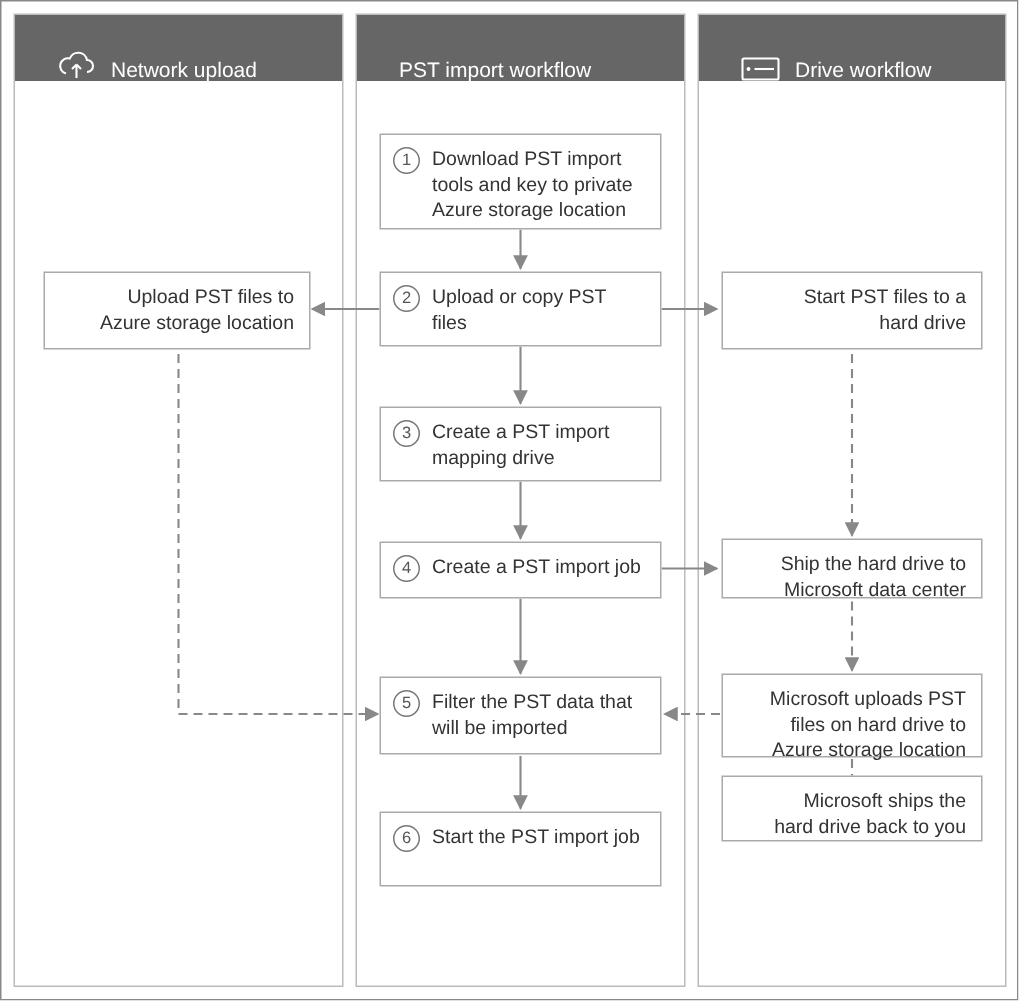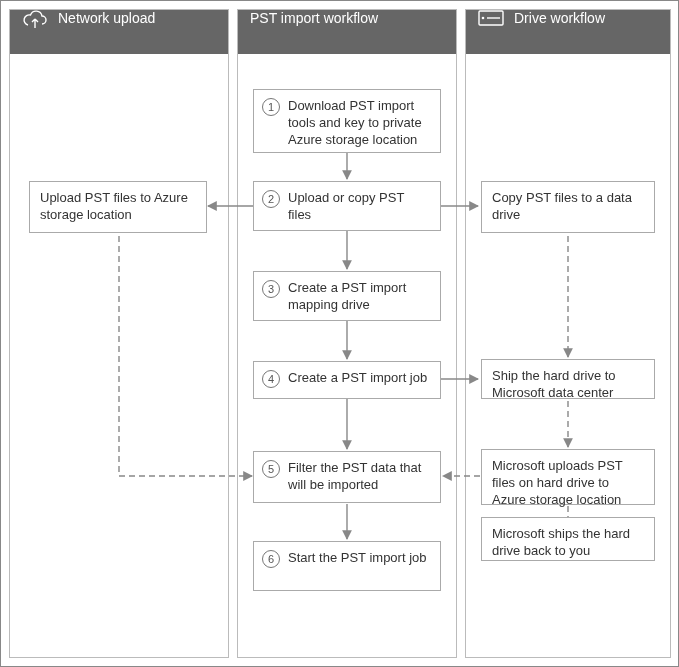--- a/index.html
+++ b/index.html
@@ -24,34 +24,34 @@
     border: 1px solid #bbb;
   }
   .col-left   { left: 8px;   width: 220px; }
   .col-mid    { left: 236px; width: 220px; }
   .col-right  { left: 464px; width: 206px; }
   .col-header {
     background: #666;
     color: #fff;
     height: 44px;
     display: flex;
-    align-items: flex-start;
-    padding: 0 12px;
+    align-items: flex-end;
+    padding: 0 28px;
     gap: 10px;
     font-size: 14px;
   }
   .col-header svg { flex-shrink: 0; }
   .box {
     position: absolute;
     border: 1px solid #aaa;
     background: #fff;
     padding: 8px 10px 8px 34px;
     line-height: 1.3;
   }
-  .box.plain { padding-left: 10px; }
+  .box.plain { padding-left: 26px; text-align: right; }
   .num {
     position: absolute;
     left: 8px; top: 8px;
     width: 18px; height: 18px;
     border: 1px solid #777;
     border-radius: 50%;
     font-size: 11px;
     display: flex;
     align-items: center;
     justify-content: center;
@@ -149,21 +149,21 @@
   <div class="box" style="left:252px;top:540px;width:188px;height:50px">
     <span class="num">6</span>
     <span>Start the PST import job</span>
   </div>
 
   <div class="box plain" style="left:28px;top:180px;width:178px;height:52px">
     <span>Upload PST files to Azure storage location</span>
   </div>
 
   <div class="box plain" style="left:480px;top:180px;width:174px;height:52px">
-    <span>Copy PST files to a data drive</span>
+    <span>Start PST files to a hard drive</span>
   </div>
   <div class="box plain" style="left:480px;top:358px;width:174px;height:40px">
     <span>Ship the hard drive to Microsoft data center</span>
   </div>
   <div class="box plain" style="left:480px;top:448px;width:174px;height:56px">
     <span>Microsoft uploads PST files on hard drive to Azure storage location</span>
   </div>
   <div class="box plain" style="left:480px;top:516px;width:174px;height:44px">
     <span>Microsoft ships the hard drive back to you</span>
   </div>

